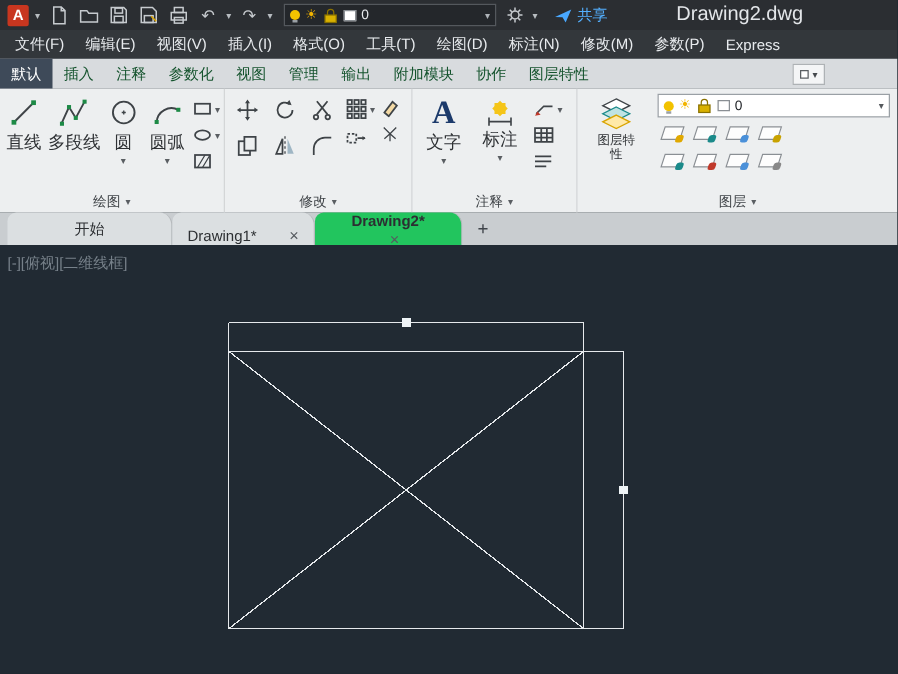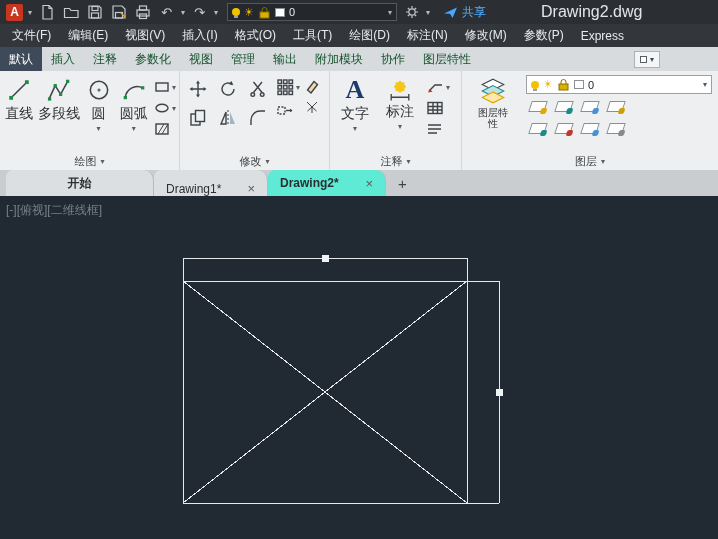--- a/index.html
+++ b/index.html
@@ -56,21 +56,21 @@
   .layer-tools { display:grid; grid-template-columns:repeat(4,24px); grid-auto-rows:19px; gap:3px 2px; padding-top:2px; }
   .sheet { position:relative; width:16px; height:11px; border:1px solid #8a8f94; background:#fdfdfd; transform:skewX(-18deg); margin-left:4px; display:inline-block; }
   .sheet i { position:absolute; right:-3px; bottom:-3px; width:6px; height:6px; border-radius:2px; display:block; }
   .lp-label { font-size:10px; line-height:11px; color:#2e3134; width:34px; text-align:center; margin-top:2px; }
 
   
   .filetabs { height:26px; background:#c9cdd0; display:flex; align-items:flex-end; padding-left:6px; flex:none; }
   .ftab-strip { display:flex; height:26px; }
   .ftab { height:26px; background:#dbdfe1; border-radius:7px 10px 0 0; display:flex; align-items:center; justify-content:space-between; padding:0 12px; font-size:12px; color:#2c2f32; border-right:1px solid #b6babd; white-space:nowrap; }
   .ftab.center { justify-content:center; }
-  .ftab.active { background:#5eead4; font-weight:bold; }
+  .ftab.active { background:#22c55e; font-weight:bold;flex-direction:column; }
   .ftab-close { font-size:13px; color:#565b60; font-weight:normal; margin-left:10px; }
   .newtab { margin-left:12px; align-self:center; font-size:15px; color:#3f444a; }
 
   
   .viewport { flex:1; position:relative; }
   .vp-label { position:absolute; top:6px; left:6px; font-size:12px; color:#77818a; }
   .vp-svg { position:absolute; left:0; top:0; shape-rendering:crispEdges; }
 
   .ic { stroke:#3e4347; fill:none; stroke-width:1.4; }
   .tic { stroke:#c7cbcf; fill:none; stroke-width:1.2; }
@@ -415,21 +415,21 @@
       </div>
       <div class="plabel">
           <span>图层</span>
           <span class="pcaret">▾</span>
         </div>
     </div>
   </div>
 
   <div class="filetabs">
     <div class="ftab-strip">
-        <div class="ftab center" style="width: 148px; font-weight: bold;">
+        <div class="ftab center" style="width: 132px;">
           <span>开始</span>
         </div>
         <div class="ftab" style="width: 114px; align-items: flex-end;">
           <span>Drawing1*</span>
           <span class="ftab-close">×</span>
         </div>
         <div class="ftab active" style="width: 118px;">
           <span>Drawing2*</span>
           <span class="ftab-close">×</span>
         </div>

